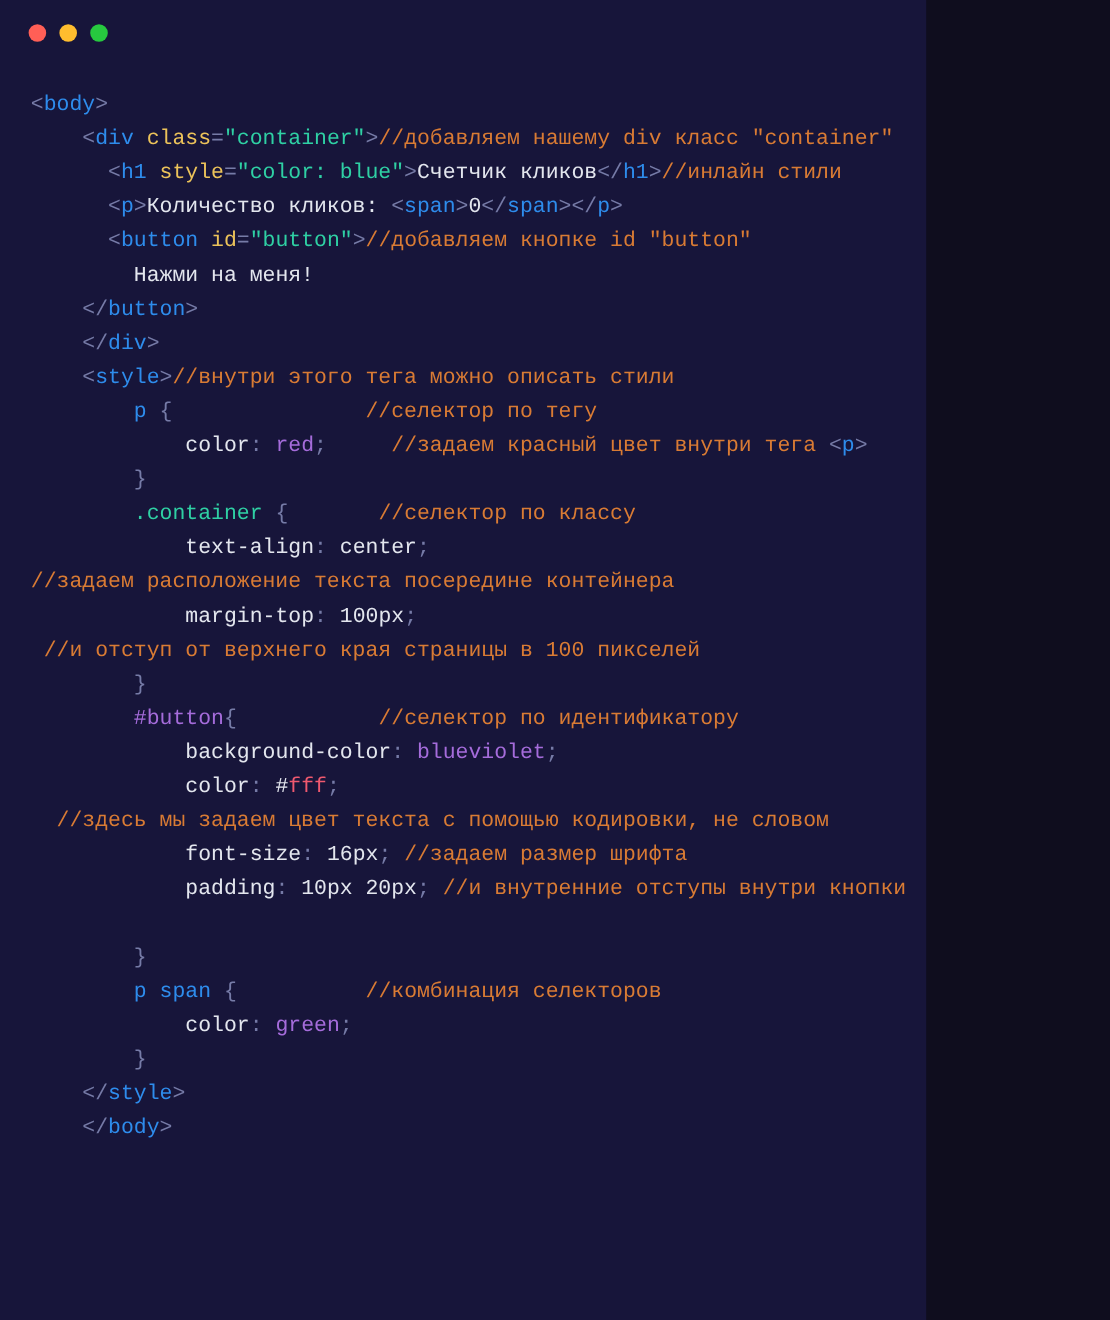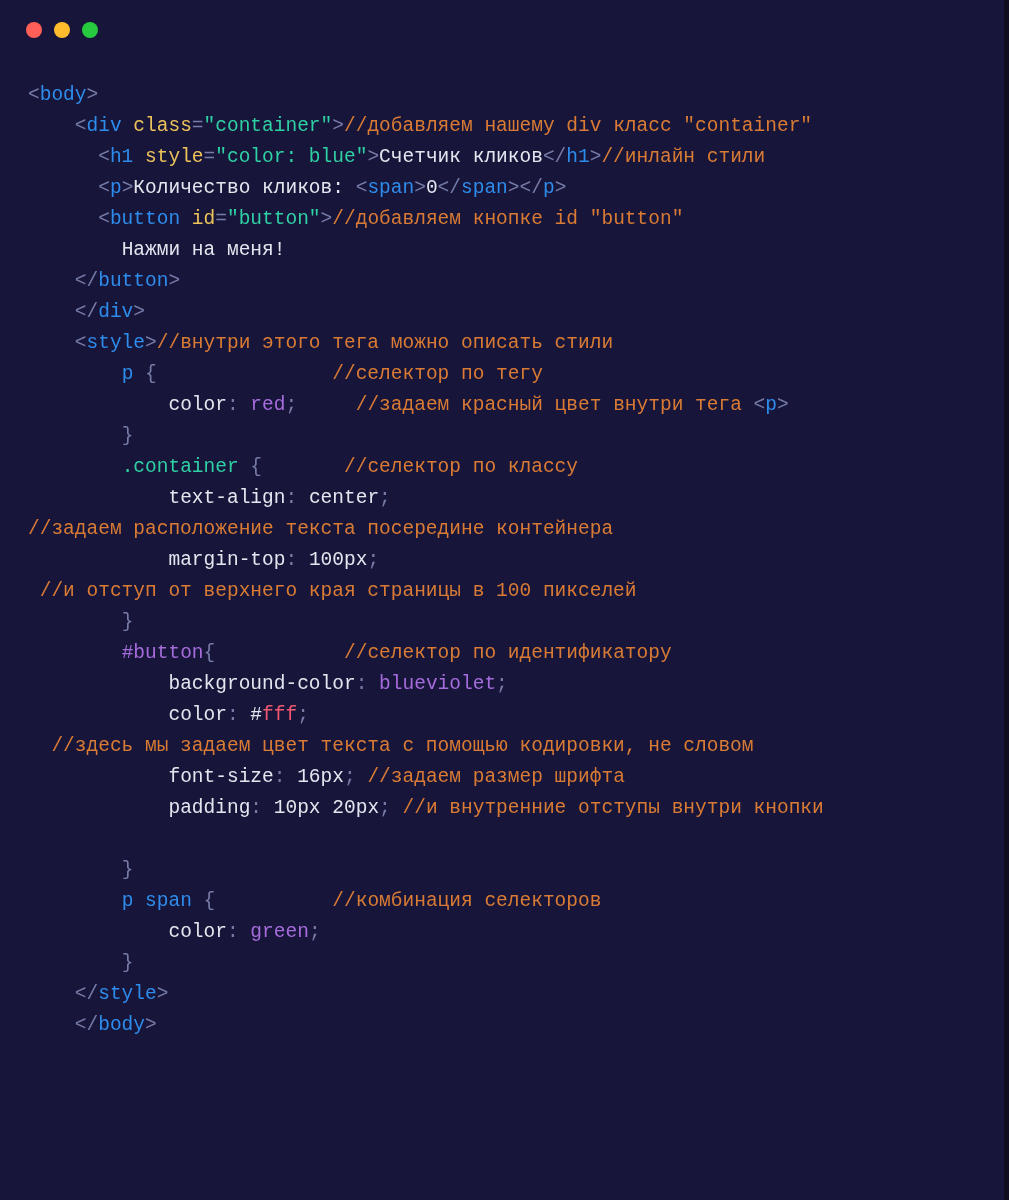--- a/index.html
+++ b/index.html
@@ -1,21 +1,21 @@
 <!DOCTYPE html>
 <html><head>
 <meta charset="utf-8">
 <style>
   html, body {
     margin: 0;
     padding: 0;
     background: #0f0d1e;
   }
   .window {
-    width: 1004px;
+    width: 842px;
     min-height: 1200px;
     background: #17153a;
     box-sizing: border-box;
     padding: 0;
     font-family: "SF Mono", ui-monospace, Menlo, Consolas, "Liberation Mono", monospace;
     color: #e3e6ee;
   }
   .titlebar {
     display: flex;
     align-items: center;

